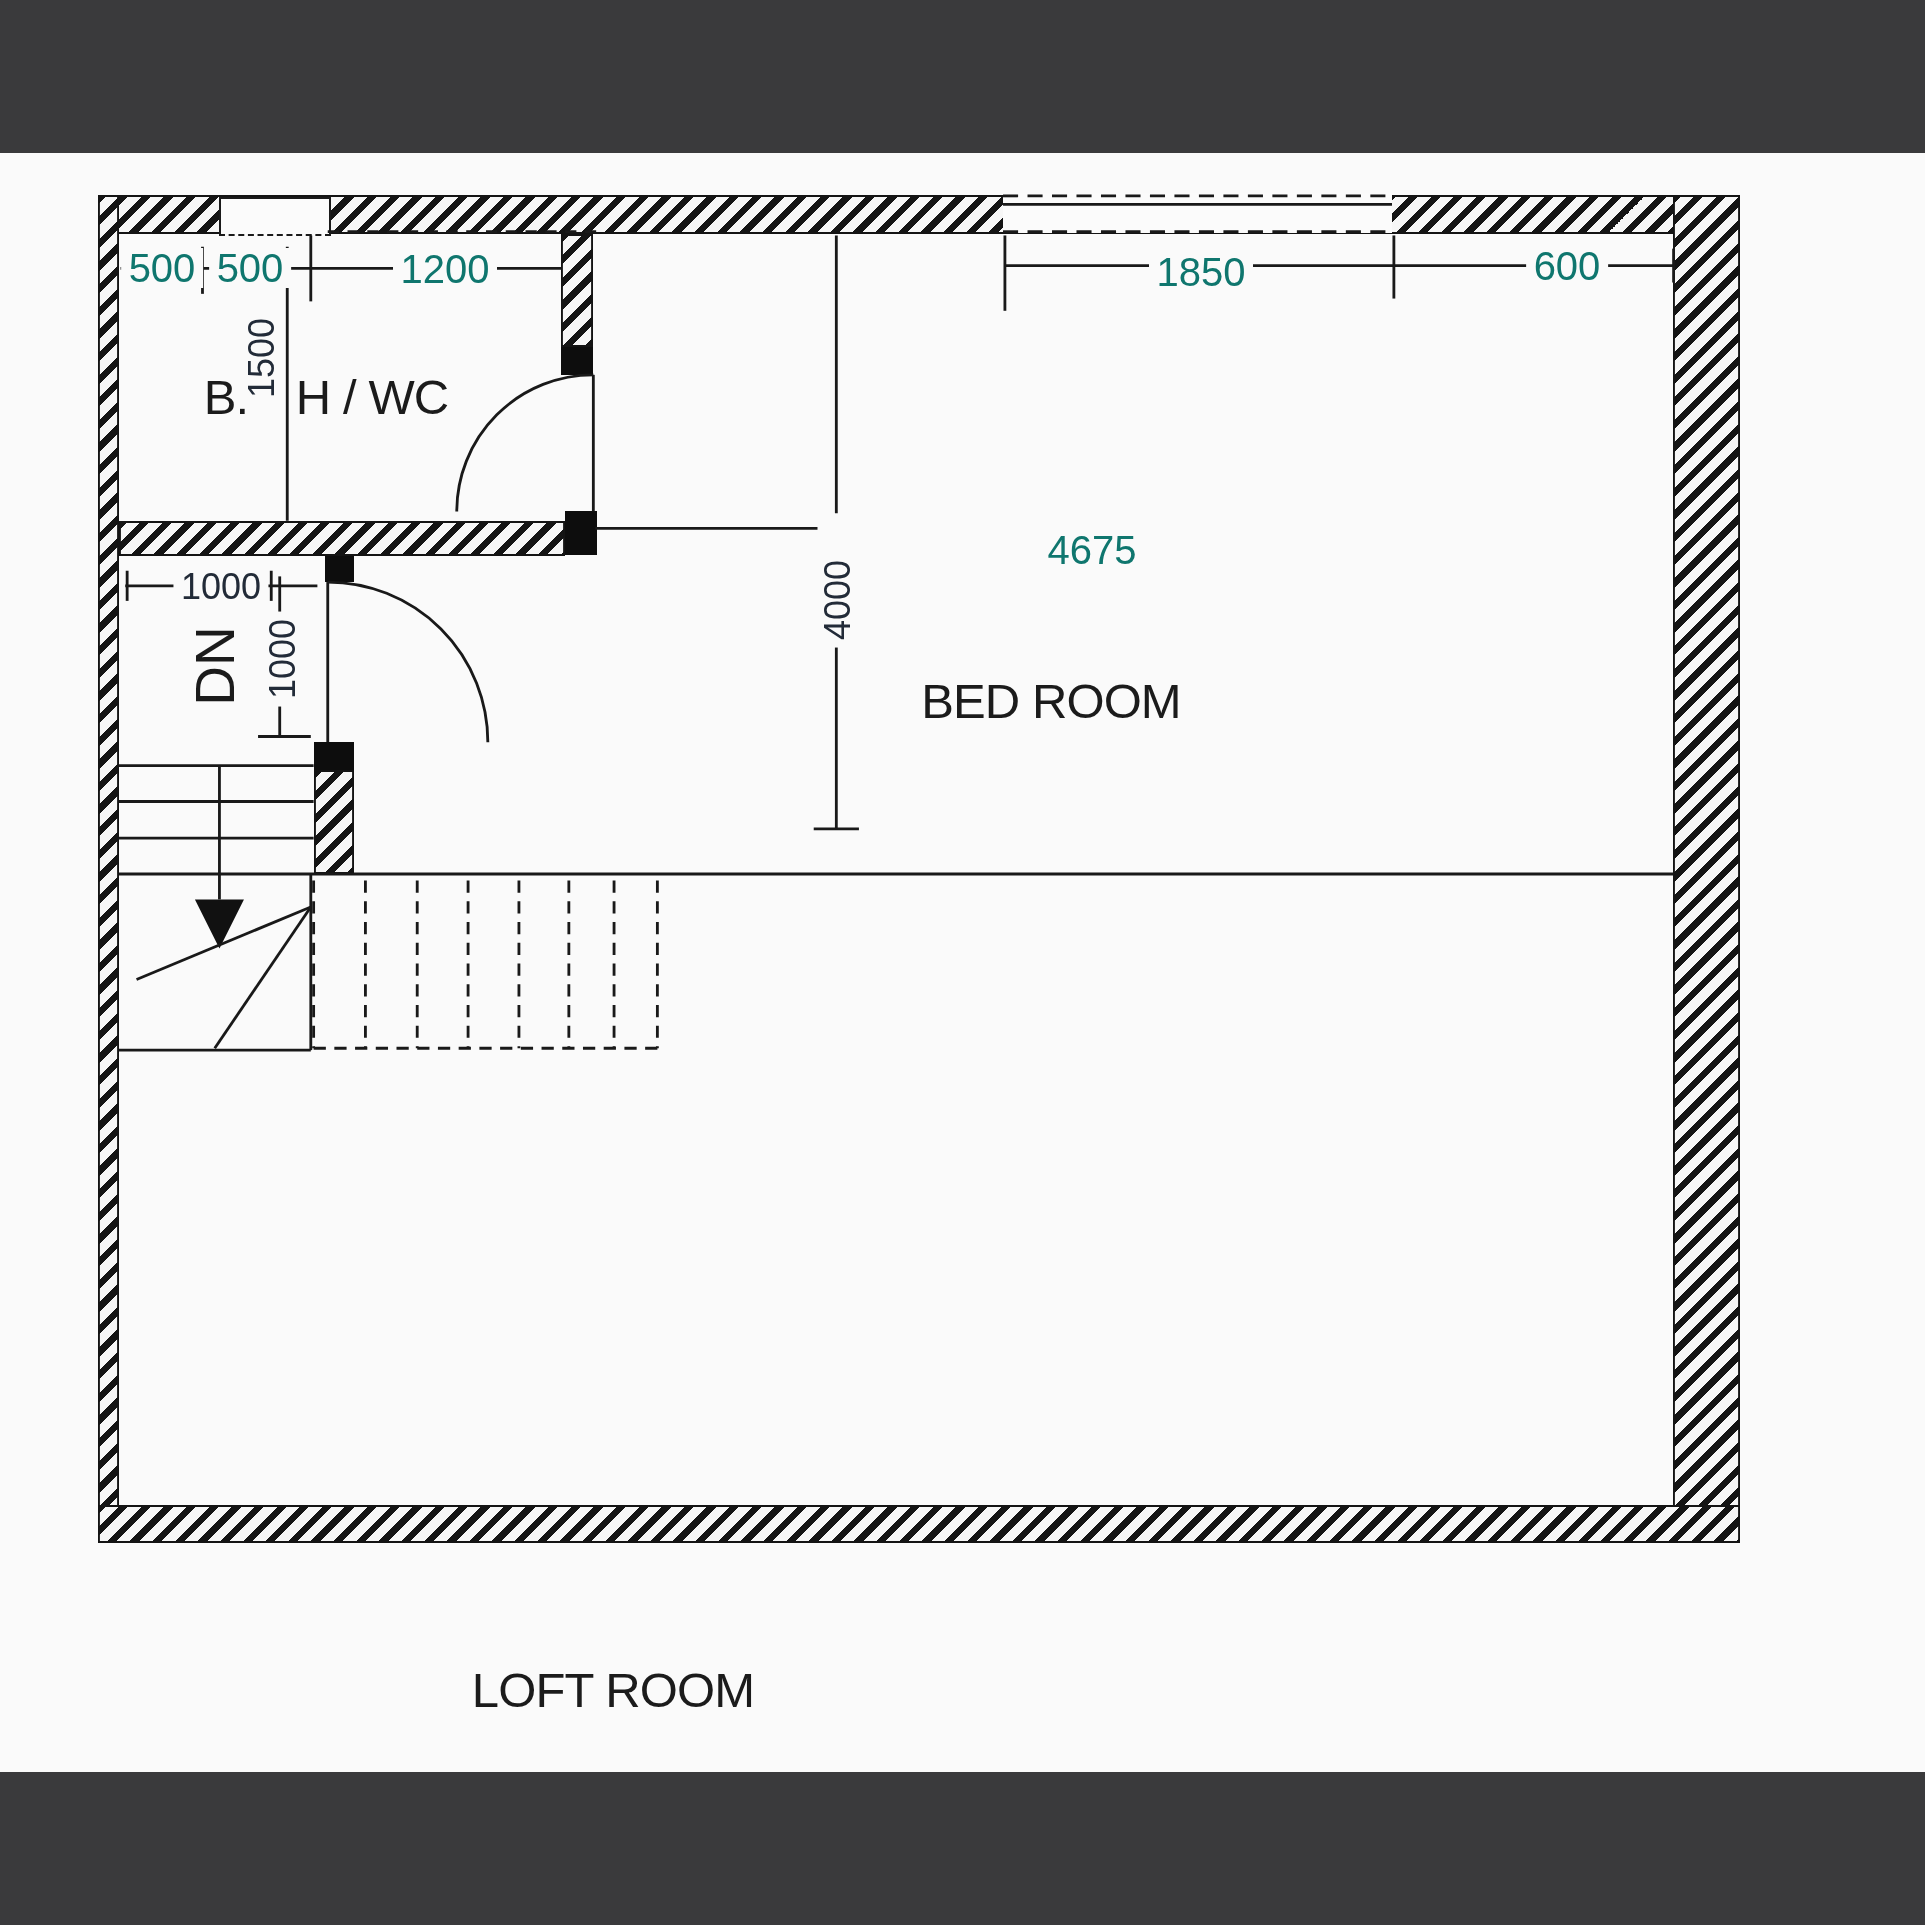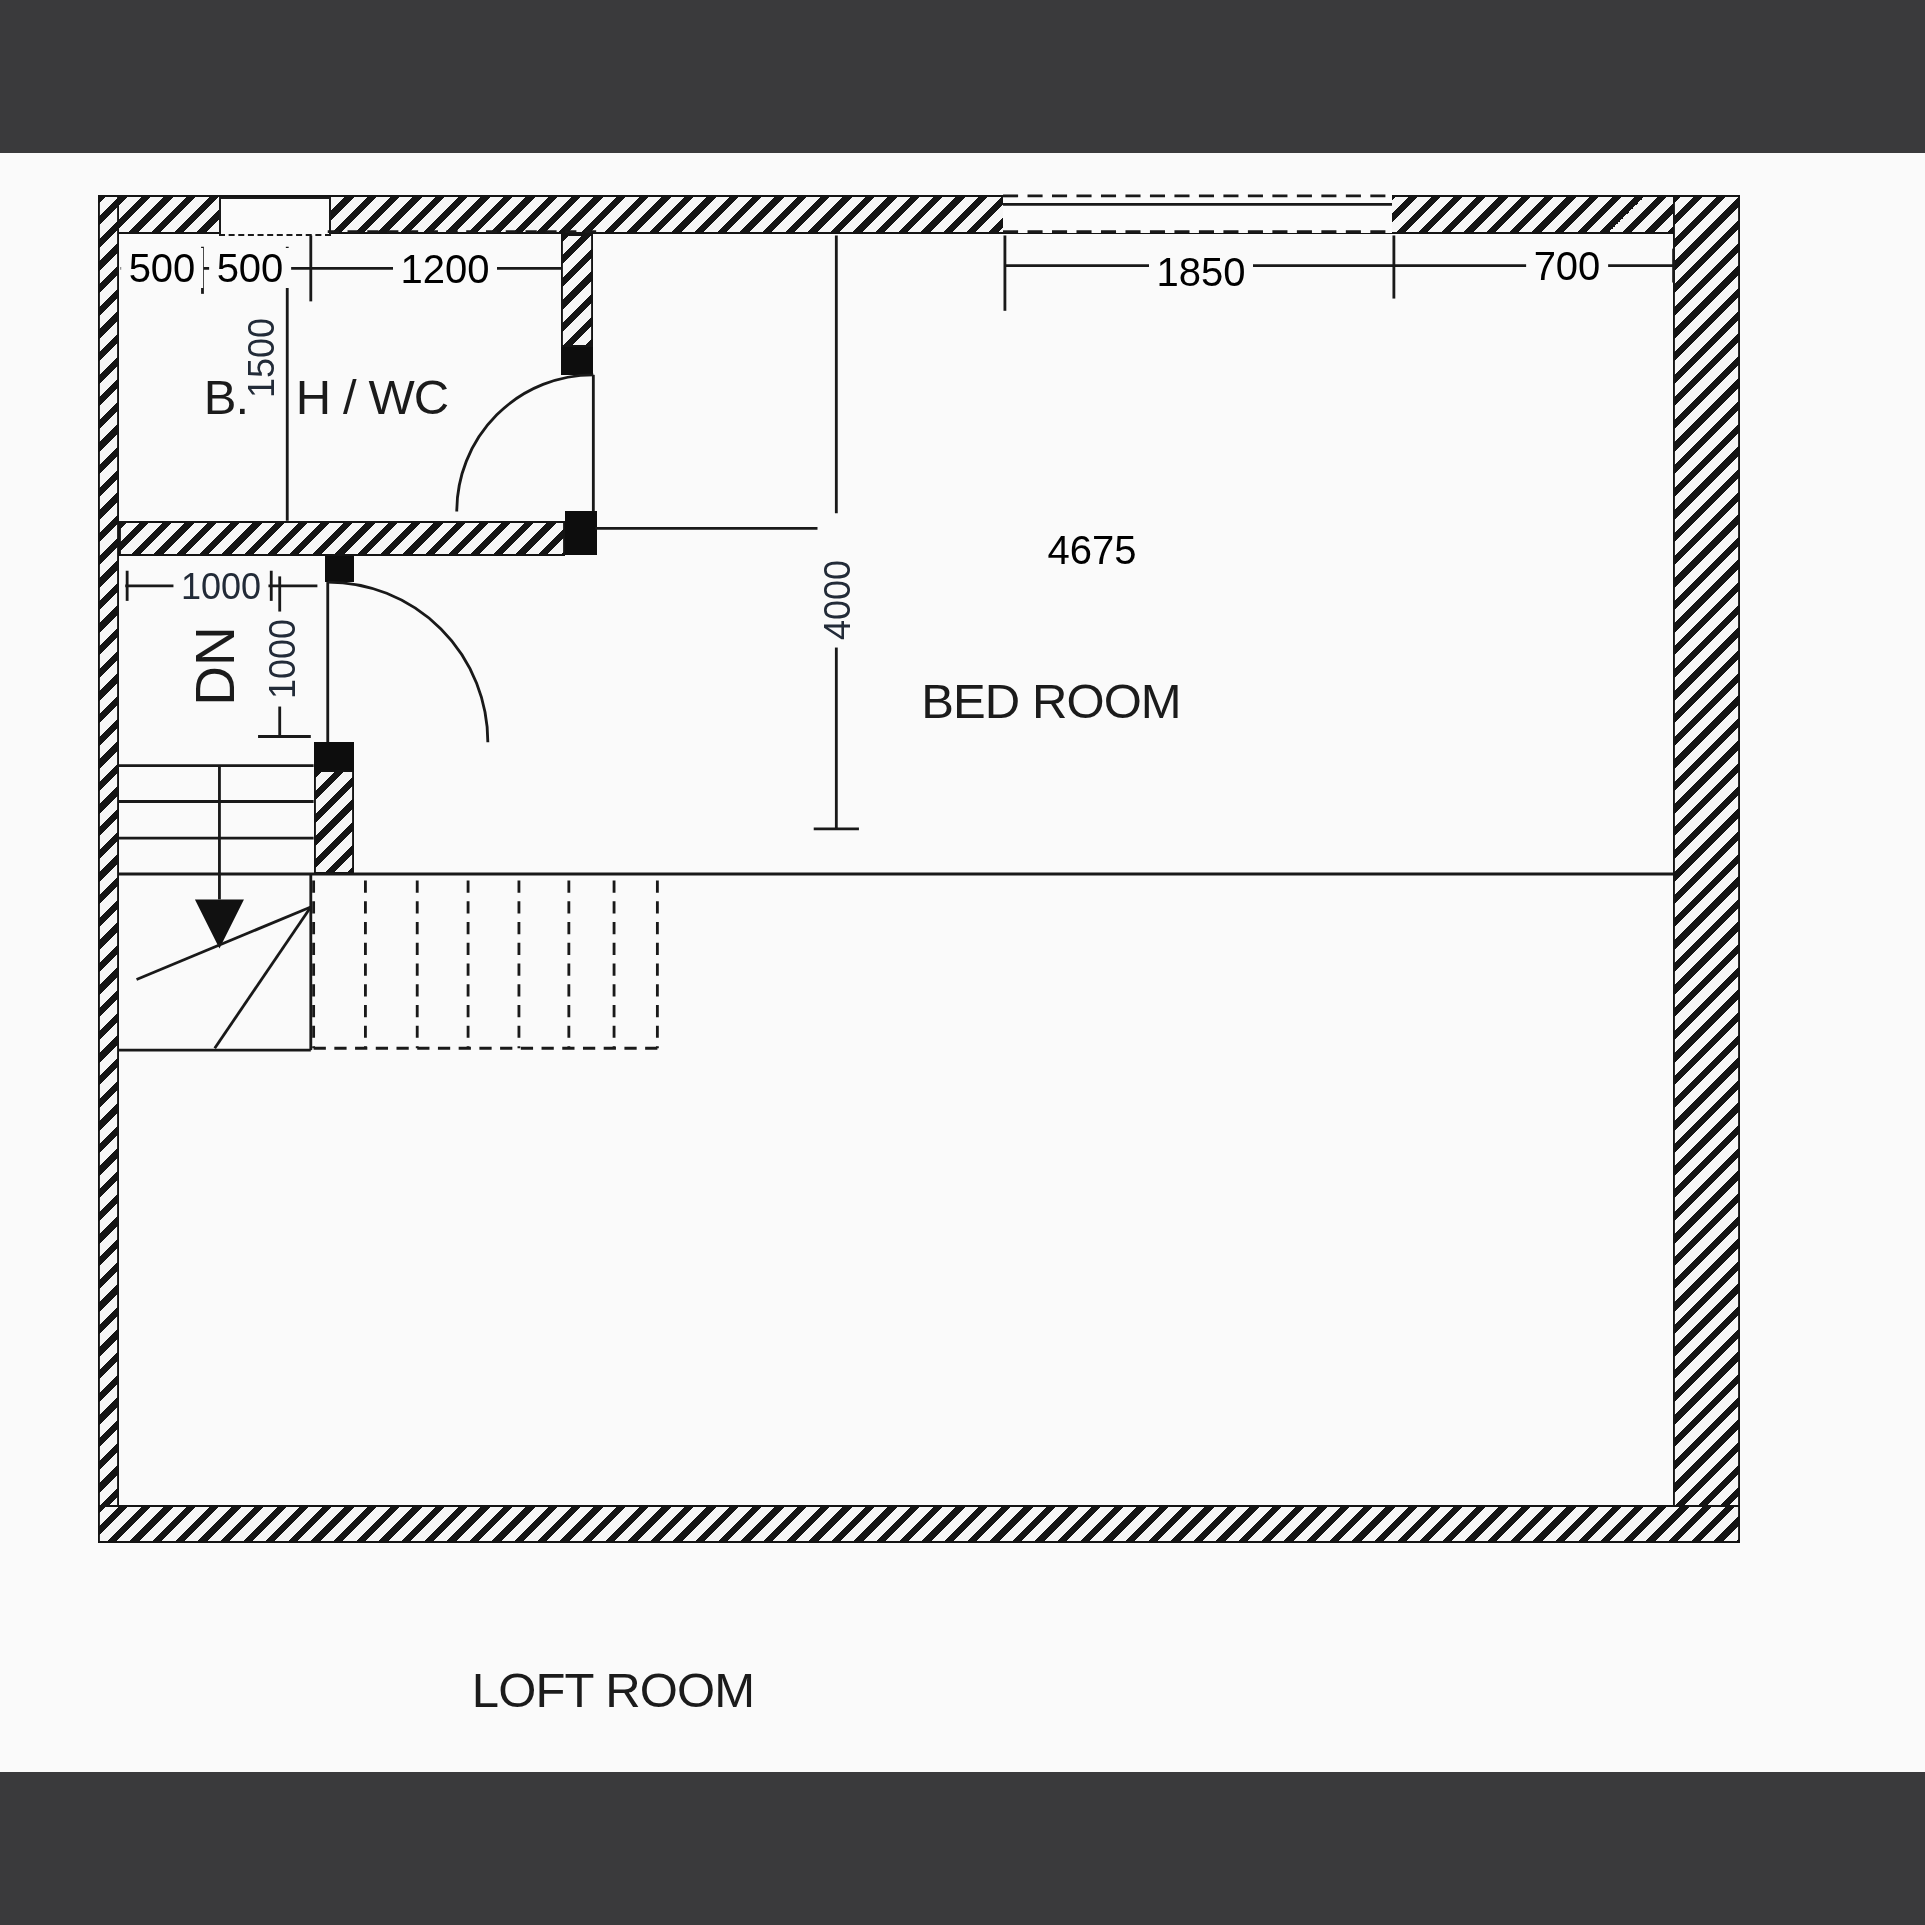--- a/index.html
+++ b/index.html
@@ -11,21 +11,21 @@
   .wall{position:absolute;
         background:repeating-linear-gradient(135deg,#141414 0 6.6px,#f6f6f6 6.6px 16px);
         box-shadow:inset 0 0 0 1.9px #141414;}
   .jamb{position:absolute;background:#0d0d0d;}
   .win{position:absolute;background:#fbfbfb;}
   #window-a{border:2.8px solid #1a1a1a;border-bottom:2.8px dashed #1a1a1a;}
   svg.lines{position:absolute;left:0;top:0;pointer-events:none;}
   svg.lines path, svg.lines line{stroke:#191919;stroke-width:3;fill:none;}
   .lbl{position:absolute;transform:translate(-50%,-50%);white-space:nowrap;line-height:1;}
   .rot{transform:translate(-50%,-50%) rotate(-90deg);}
-  .dim{font-size:40px;color:#000000;}
+  .dim{font-size:40px;color:#0f766e;}
   .dim-s{font-size:36px;color:#222b38;}
   .bg{background:#fafafa;padding:0 7.5px;}
   .room{font-size:49px;color:#1b1b1b;letter-spacing:-0.9px;}
   .dn{font-size:55px;color:#1b1b1b;}
 </style>
 </head>
 <body>
 
 <div id="canvas">
 
@@ -105,21 +105,21 @@
     <path d="M630 398 A145 145 0 0 0 485 543"></path>
 
     <line x1="348" y1="618" x2="348" y2="788" stroke-width="4"></line>
     <path d="M348 618 A170 170 0 0 1 518 788"></path>
   </svg>
 
   <div class="lbl dim bg" style="left:162px;top:268px;">500</div>
   <div class="lbl dim bg" style="left:250px;top:268px;">500</div>
   <div class="lbl dim bg" style="left:445px;top:269px;">1200</div>
   <div class="lbl dim bg" style="left:1201px;top:272px;">1850</div>
-  <div class="lbl dim bg" style="left:1567px;top:266px;">700</div>
+  <div class="lbl dim bg" style="left:1567px;top:266px;">600</div>
   <div class="lbl rot dim-s" style="left:262px;top:358px;">1500</div>
   <div class="lbl dim" style="left:1092px;top:550px;">4675</div>
   <div class="lbl rot dim-s bg" style="left:838px;top:600px;">4000</div>
   <div class="lbl dim-s bg" style="left:221px;top:587px;">1000</div>
   <div class="lbl rot dim-s bg" style="left:283px;top:659px;">1000</div>
 
   <div class="lbl rot dn" style="left:215px;top:666px;">DN</div>
   <div class="lbl room" style="left:226px;top:397px;">B.</div>
   <div class="lbl room" style="left:372px;top:397px;">H / WC</div>
   <div class="lbl room" style="left:1051px;top:701px;">BED ROOM</div>

